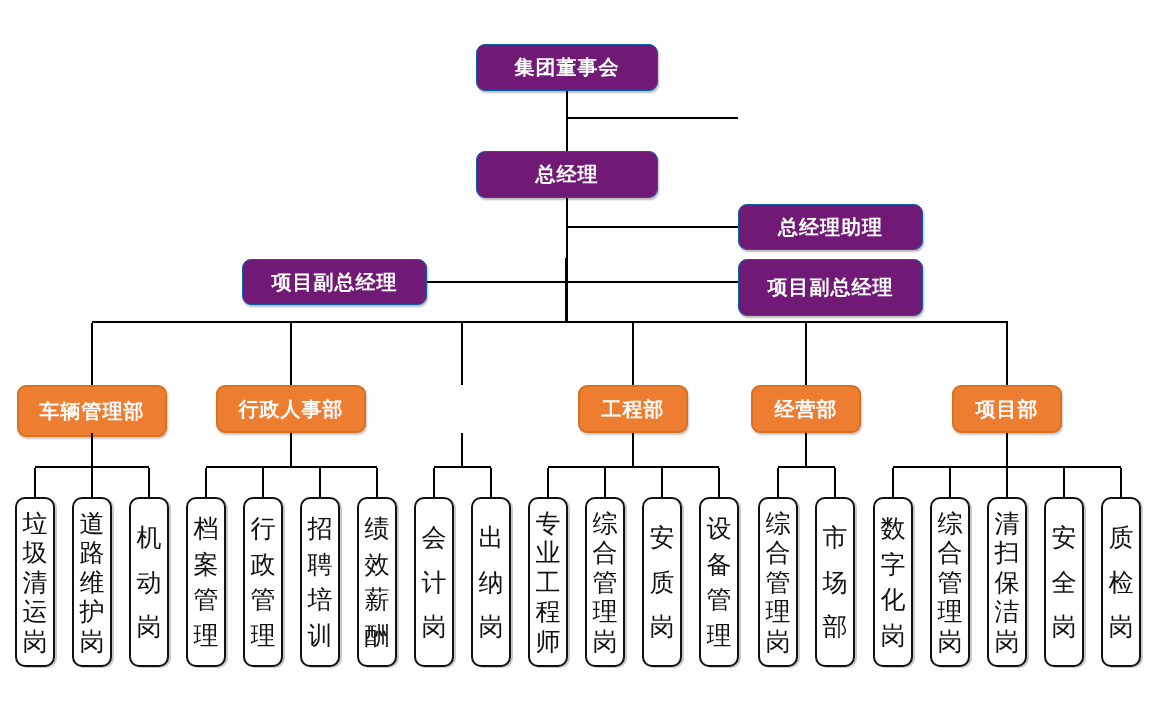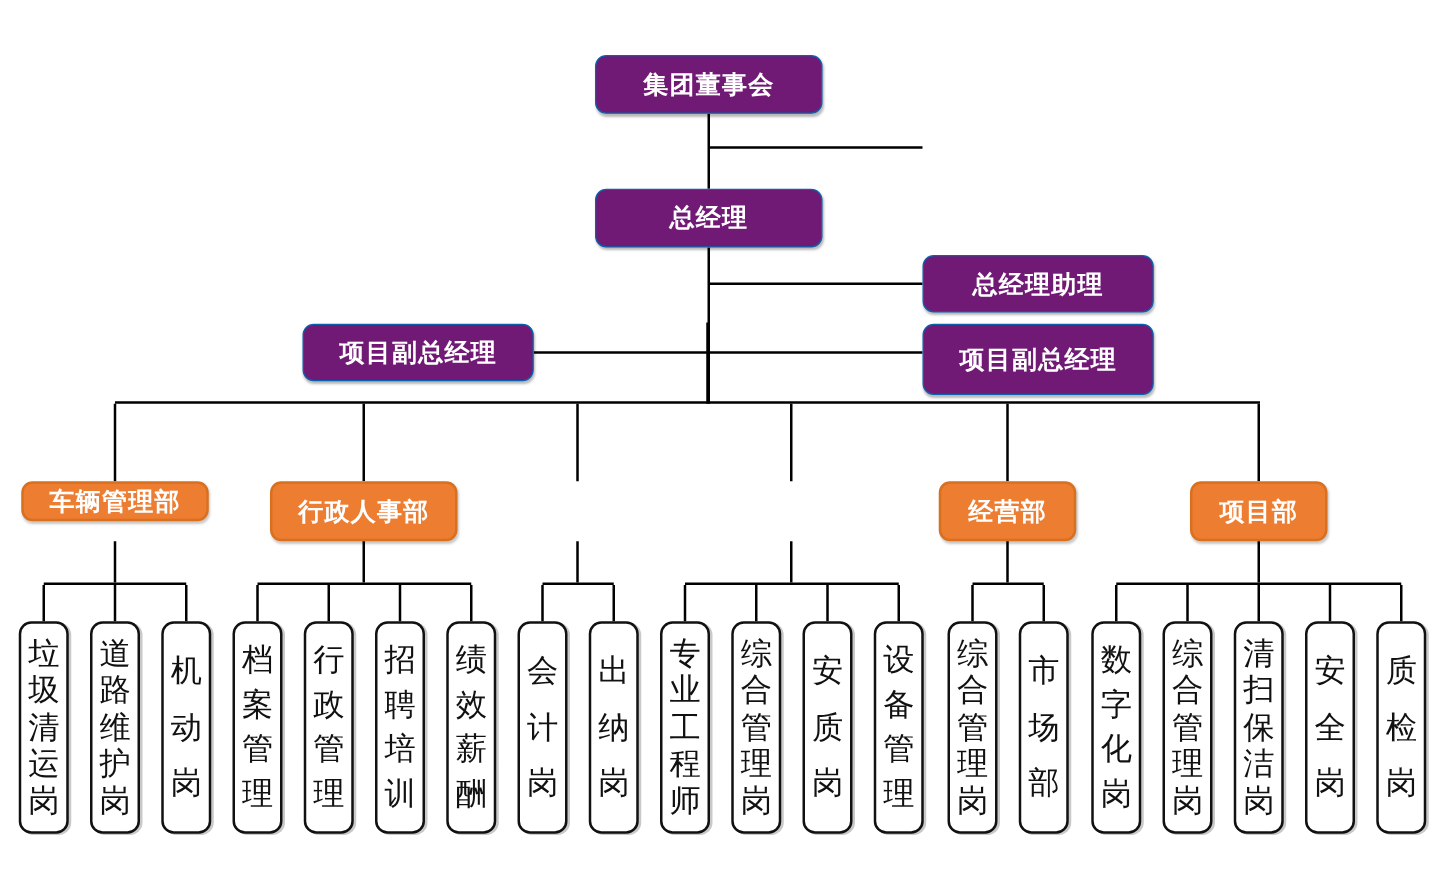--- a/index.html
+++ b/index.html
@@ -90,25 +90,28 @@
     <span>项目副总经理</span>
   </div>
 
   <div class="line" style="left:91px;  top:323px; width:2px; height:62px;"></div>
   <div class="line" style="left:290px; top:323px; width:2px; height:62px;"></div>
   <div class="line" style="left:461px; top:323px; width:2px; height:62px;"></div>
   <div class="line" style="left:632px; top:323px; width:2px; height:62px;"></div>
   <div class="line" style="left:805px; top:323px; width:2px; height:62px;"></div>
   <div class="line" style="left:1006px;top:323px; width:2px; height:62px;"></div>
 
-  <div class="node orange" style="left:17px; top:385px; width:150px; height:32px;justify-content:center;">
+  <div class="node orange" style="left:17px; top:385px; width:150px; height:52px;justify-content:center;">
     <span>车辆管理部</span>
   </div>
   <div class="node orange" style="left:216px; top:385px; width:150px; height:48px;">
     <span>行政人事部</span>
+  </div>
+  <div class="node orange" style="left:578px; top:385px; width:110px; height:48px;">
+    <span>工程部</span>
   </div>
   <div class="node orange" style="left:751px; top:385px; width:110px; height:48px;">
     <span>经营部</span>
   </div>
   <div class="node orange" style="left:952px; top:385px; width:110px; height:48px;">
     <span>项目部</span>
   </div>
 
   <div class="line" style="left:91px; top:433px; width:2px; height:33px;"></div>
   <div class="line" style="left:35px; top:466px; width:114px; height:2px;"></div>

